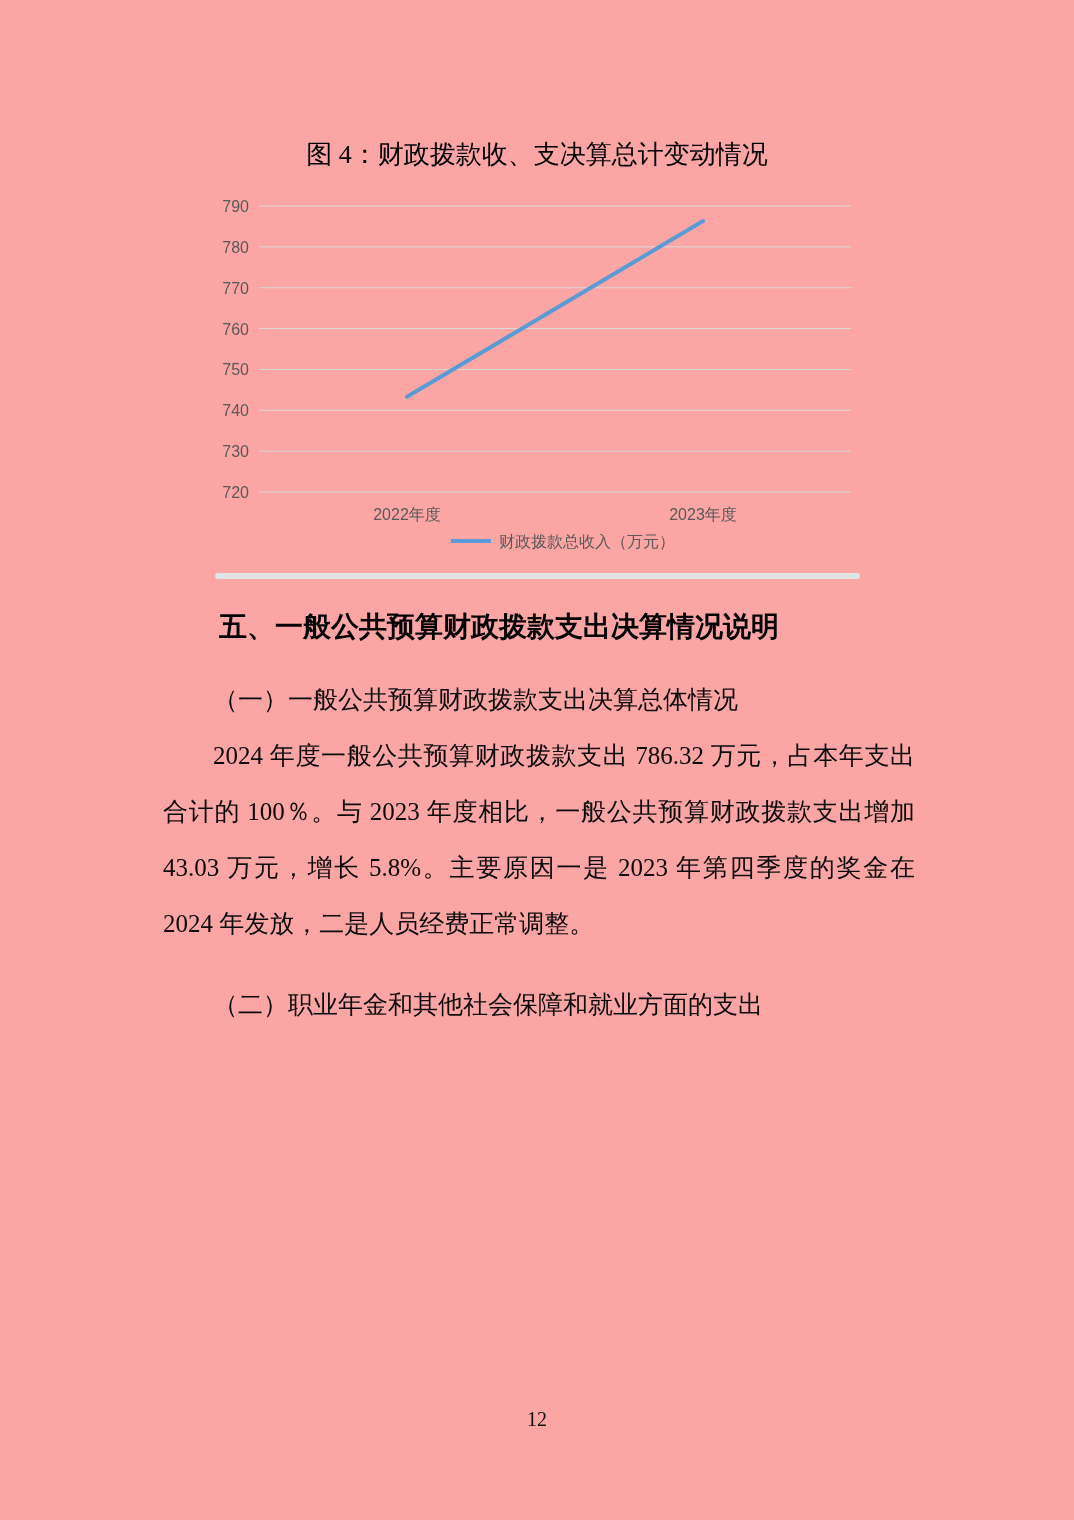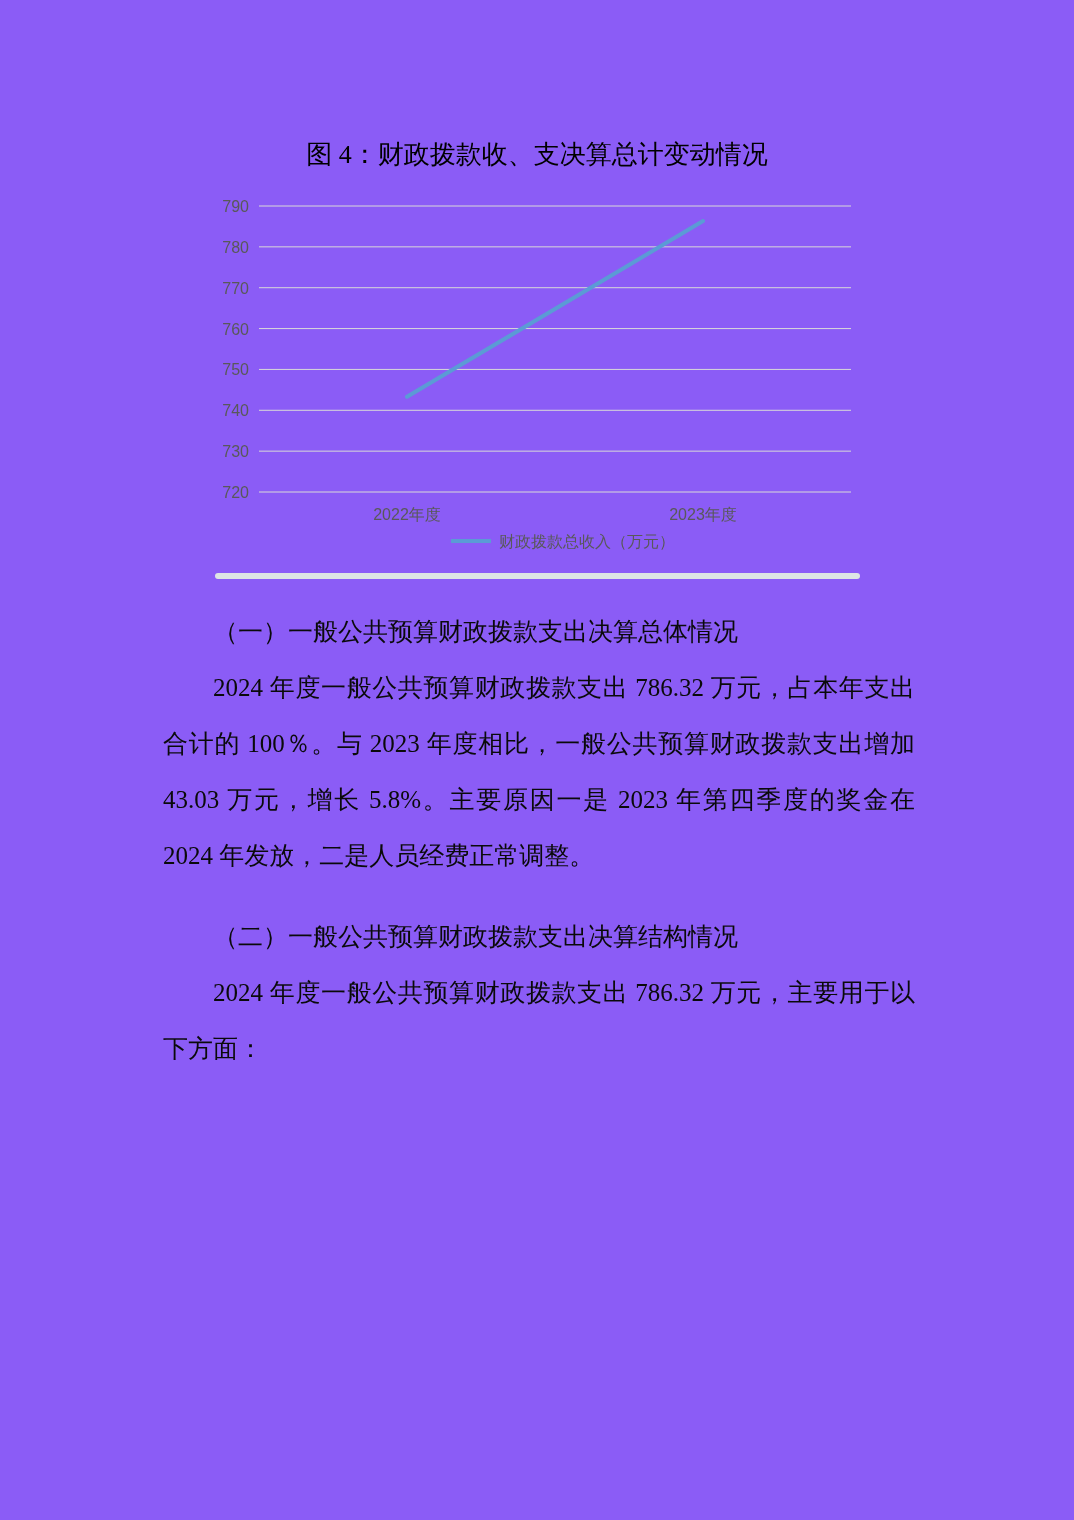--- a/index.html
+++ b/index.html
@@ -1,21 +1,21 @@
 <!DOCTYPE html>
 <html><head>
 <meta charset="utf-8">
 <style>
   * { margin:0; padding:0; box-sizing:border-box; }
   html,body { background:#888; }
   #page {
     position:relative;
     width:1074px; height:1520px;
     margin:0 auto;
-    background:#8b5cf6;
+    background:#fca5a5;
     overflow:hidden;
     font-family:"Liberation Serif","DejaVu Serif",serif;
     color:#0a0a0a;
   }
   .fig-title {
     padding-top:136px;
     text-align:center;
     font-size:26px;
     line-height:38px;
     color:#000;
@@ -96,26 +96,27 @@
         <text x="490" y="328" text-anchor="middle" fill="#595959" font-size="16">2023年度</text>
         <polyline points="194,204.84371428571444 490,29.03542857142837" fill="none" stroke="#5b9bd5" stroke-width="4" stroke-linecap="round"></polyline>
         <line x1="238" x2="278" y1="349" y2="349" stroke="#5b9bd5" stroke-width="4"></line>
         <text x="286" y="355" fill="#595959" font-size="16">财政拨款总收入（万元）</text>
       </svg>
   </div>
 
   <div class="chart-bottom-bar" id="chart-bottom-bar" style="background: rgb(221, 229, 228);"></div>
 
   <div class="content">
+    <h2>五、一般公共预算财政拨款支出决算情况说明</h2>
 
     <div class="subhead">（一）一般公共预算财政拨款支出决算总体情况</div>
 
     <div class="para">2024 年度一般公共预算财政拨款支出 786.32 万元，占本年支出合计的 100％。与 2023 年度相比，一般公共预算财政拨款支出增加 43.03 万元，增长 5.8%。主要原因一是 2023 年第四季度的奖金在 2024 年发放，二是人员经费正常调整。</div>
 
-    <div class="subhead">（二）一般公共预算财政拨款支出决算结构情况</div>
+    <div class="subhead">（二）职业年金和其他社会保障和就业方面的支出</div>
 
-    <div class="para">2024 年度一般公共预算财政拨款支出 786.32 万元，主要用于以下方面：</div>
 
 
   </div>
 
+  <div class="page-number">12</div>
 
 </div>
 
 </body></html>

